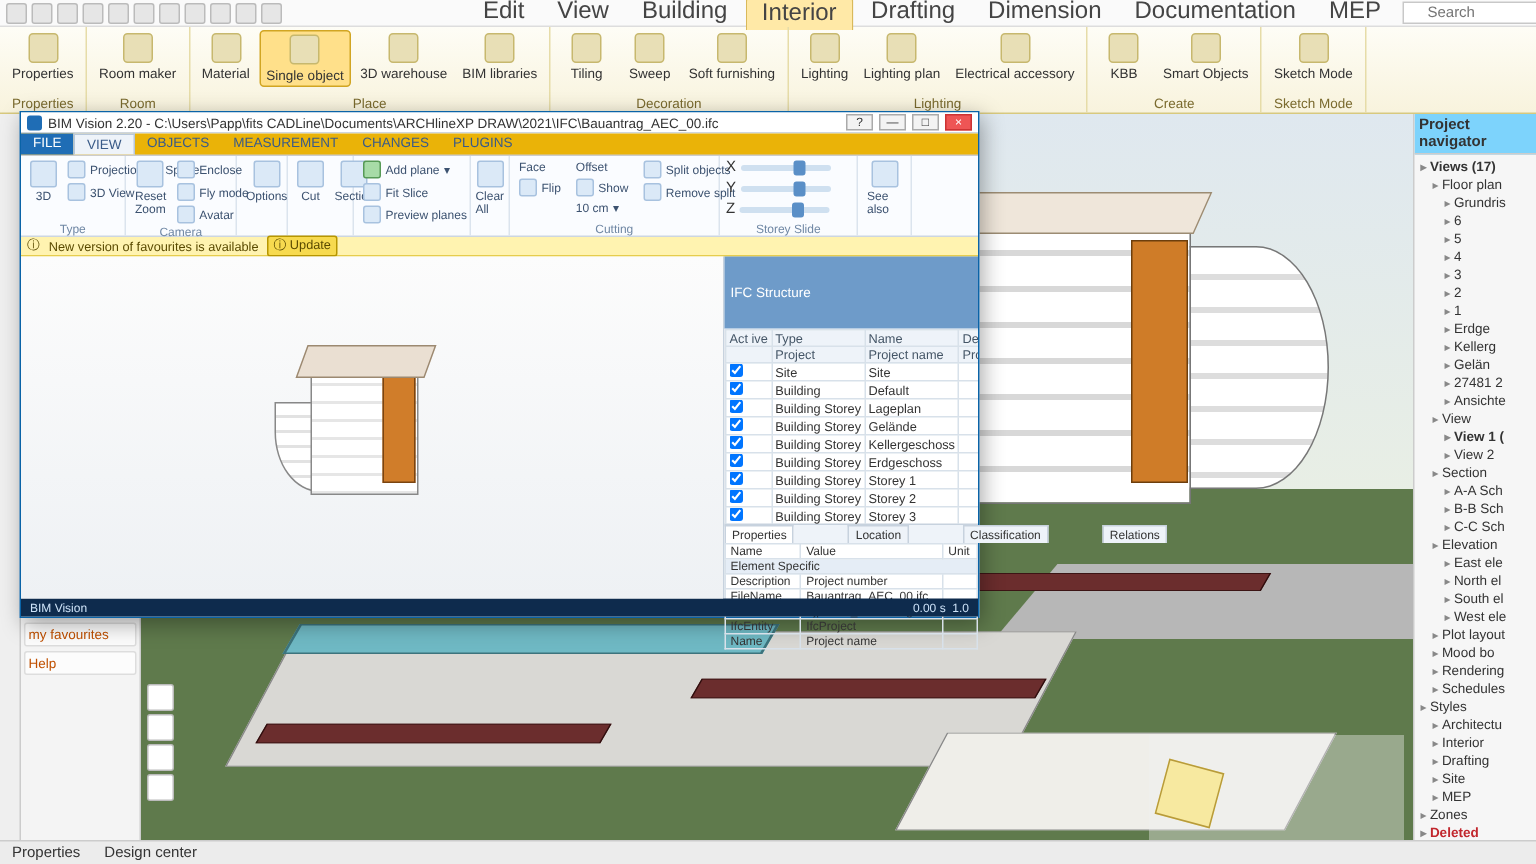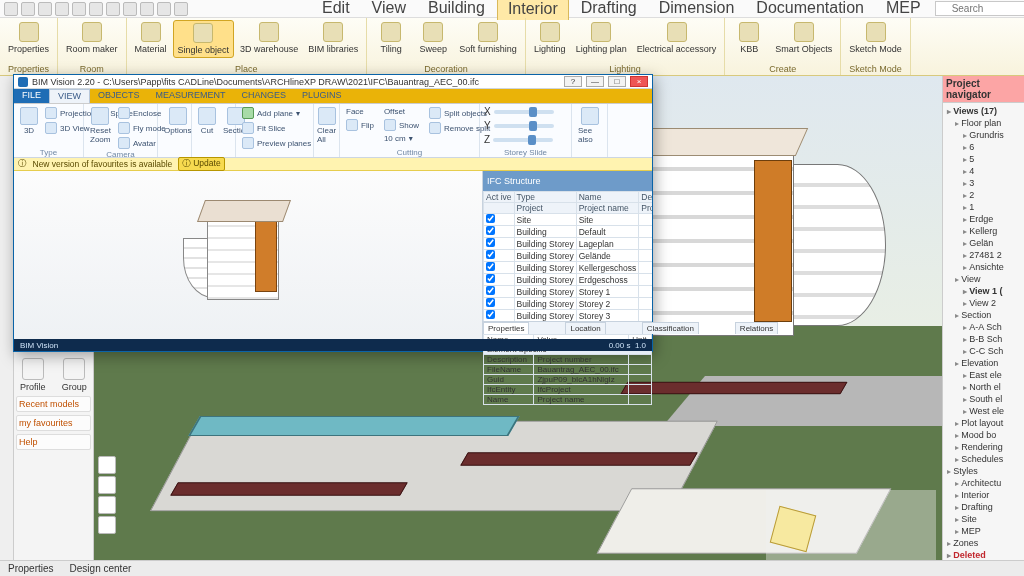--- a/index.html
+++ b/index.html
@@ -27,33 +27,33 @@
   .left-panel { width: 80px; background: #f4f4f4; border-right: 1px solid #ccc; padding: 2px; font-size: 9px; }
   .left-panel .itm { padding: 2px 2px; border: 1px solid #ddd; margin-bottom: 3px; border-radius: 2px; background: #fcfcfc; }
 
   .viewport { flex: 1; position: relative; background: linear-gradient(#dfe8ef 0%, #e9efe4 55%, #9aa781 55%, #7f9168 100%); overflow: hidden; }
   .nav-cube { position: absolute; right: 6px; bottom: 6px; width: 170px; height: 80px; background: rgba(240,240,240,.4); }
   .nav-cube .cube { position: absolute; left: 8px; top: 20px; width: 38px; height: 38px; background: #f7e9a0; border: 1px solid #b89b3a; transform: rotate(15deg); }
   .view-toolbar { position:absolute; left:4px; top:380px; display:flex; flex-direction:column; gap:2px;}
   .view-toolbar span{ width:18px;height:18px;background:#fff;border:1px solid #bbb;border-radius:2px;}
 
   .right-panel { width: 82px; background: #f6f6f6; border-left: 1px solid #ccc; font-size: 9px; overflow: hidden; }
-  .right-panel .title { background: #fca5a5; padding: 2px 3px; font-weight: bold; border-bottom: 1px solid #ccc; font-size: 10px; }
+  .right-panel .title { background: #7dd3fc; padding: 2px 3px; font-weight: bold; border-bottom: 1px solid #ccc; font-size: 10px; }
   .tree { padding: 2px 2px 2px 4px; }
   .tree .n { white-space: nowrap; padding: 1px 0; }
   .tree .n::before { content: "▸ "; color: #888; font-size: 8px; }
   .tree .bold { font-weight: bold; }
   .tree .ind1 { padding-left: 8px; }
   .tree .ind2 { padding-left: 16px; }
   .tree .red { color: #c1272d; font-weight: bold; }
 
   .status { position:absolute; left:0; right:0; bottom:0; height:16px; background:#ececec; border-top:1px solid #ccc; display:flex; align-items:center; gap:16px; padding:0 8px; font-size:10px;}
 
   
-  .bim-window { position: absolute; left: 13px; top: 74px; width: 640px; height: 278px; background: #fff; border: 1px solid #0a63a7; box-shadow: 2px 4px 14px rgba(0,0,0,.35); z-index: 50; display:flex; flex-direction:column;}
+  .bim-window { position: absolute; left: 13px; top: 74px; width: 640px; height: 338px; background: #fff; border: 1px solid #0a63a7; box-shadow: 2px 4px 14px rgba(0,0,0,.35); z-index: 50; display:flex; flex-direction:column;}
   .bim-title { height: 14px; background:#fff; color:#333; font-size:9px; display:flex; align-items:center; padding:0 4px; border-bottom:1px solid #cfd6dc;}
   .bim-title .icon{width:10px;height:10px;background:#1f6db5;margin-right:4px;border-radius:2px;}
   .bim-title .ctrls{margin-left:auto;display:flex;gap:4px;}
   .bim-title .ctrls span{width:18px;height:11px;border:1px solid #aaa;background:#f3f3f3;font-size:8px;text-align:center;line-height:9px;}
   .bim-title .ctrls span.close{background:#e55;color:#fff;border-color:#c33;}
 
   .bim-tabs{display:flex;background:#eab308;border-bottom:1px solid #ccc;height:15px;}
   .bim-tabs .t{padding:1px 8px;font-size:9px;color:#3a5b88;cursor:pointer;}
   .bim-tabs .t.file{background:#1f6db5;color:#fff;}
   .bim-tabs .t.active{background:#eef3f9;border:1px solid #b7c7da;border-bottom:none;}
@@ -74,21 +74,21 @@
 
   .bim-body{flex:1;display:flex;min-height:0;}
   .bim-3d{flex:1;background:linear-gradient(#fcfcfc,#eef1f4);display:flex;align-items:center;justify-content:center;position:relative;}
   .bldg-shape{width:130px;height:110px;position:relative;}
   .bldg-shape .block{position:absolute;left:24px;top:14px;width:72px;height:86px;background:repeating-linear-gradient(#fff 0 10px,#e6e6e6 10px 12px);border:1px solid #888;}
   .bldg-shape .orange{position:absolute;left:72px;top:20px;width:22px;height:72px;background:#d07d2a;border:1px solid #7a4410;}
   .bldg-shape .curve{position:absolute;left:0;top:38px;width:36px;height:60px;border:1px solid #888;border-radius:0 0 0 30px/0 0 0 40px;background:repeating-linear-gradient(#fff 0 8px,#e2e2e2 8px 10px);}
   .bldg-shape .roof{position:absolute;left:18px;top:0;width:86px;height:22px;background:#eadfd2;border:1px solid #9c8971;transform:skewX(-20deg);}
 
   .bim-right{width:170px;border-left:1px solid #c7d2de;display:flex;flex-direction:column;font-size:8.5px;min-height:0;}
-  .bim-right .hd{background:#6e9bc9;color:#fff;padding:5px 4px;font-size:9px;}
+  .bim-right .hd{background:#6e9bc9;color:#fff;padding:19px 4px;font-size:9px;}
   .ifc-tbl{flex:0 0 130px;overflow:auto;}
   .ifc-tbl table{width:100%;border-collapse:collapse;}
   .ifc-tbl th,.ifc-tbl td{border:1px solid #d8e1ea;padding:0 2px;text-align:left;font-weight:normal;white-space:nowrap;}
   .ifc-tbl th{background:#eef3f9;color:#456;}
   .ifc-tbl input[type=checkbox]{width:9px;height:9px;}
 
   .bim-props{border-top:1px solid #c7d2de;}
   .bim-props .ptabs{display:flex;background:#eef3f9;}
   .bim-props .ptabs span{padding:1px 4px;border:1px solid #c7d2de;border-bottom:none;font-size:8px;background:#fff;}
   .bim-props .ptabs span:not(:first-child){background:#eef3f9;margin-left:36px;}

